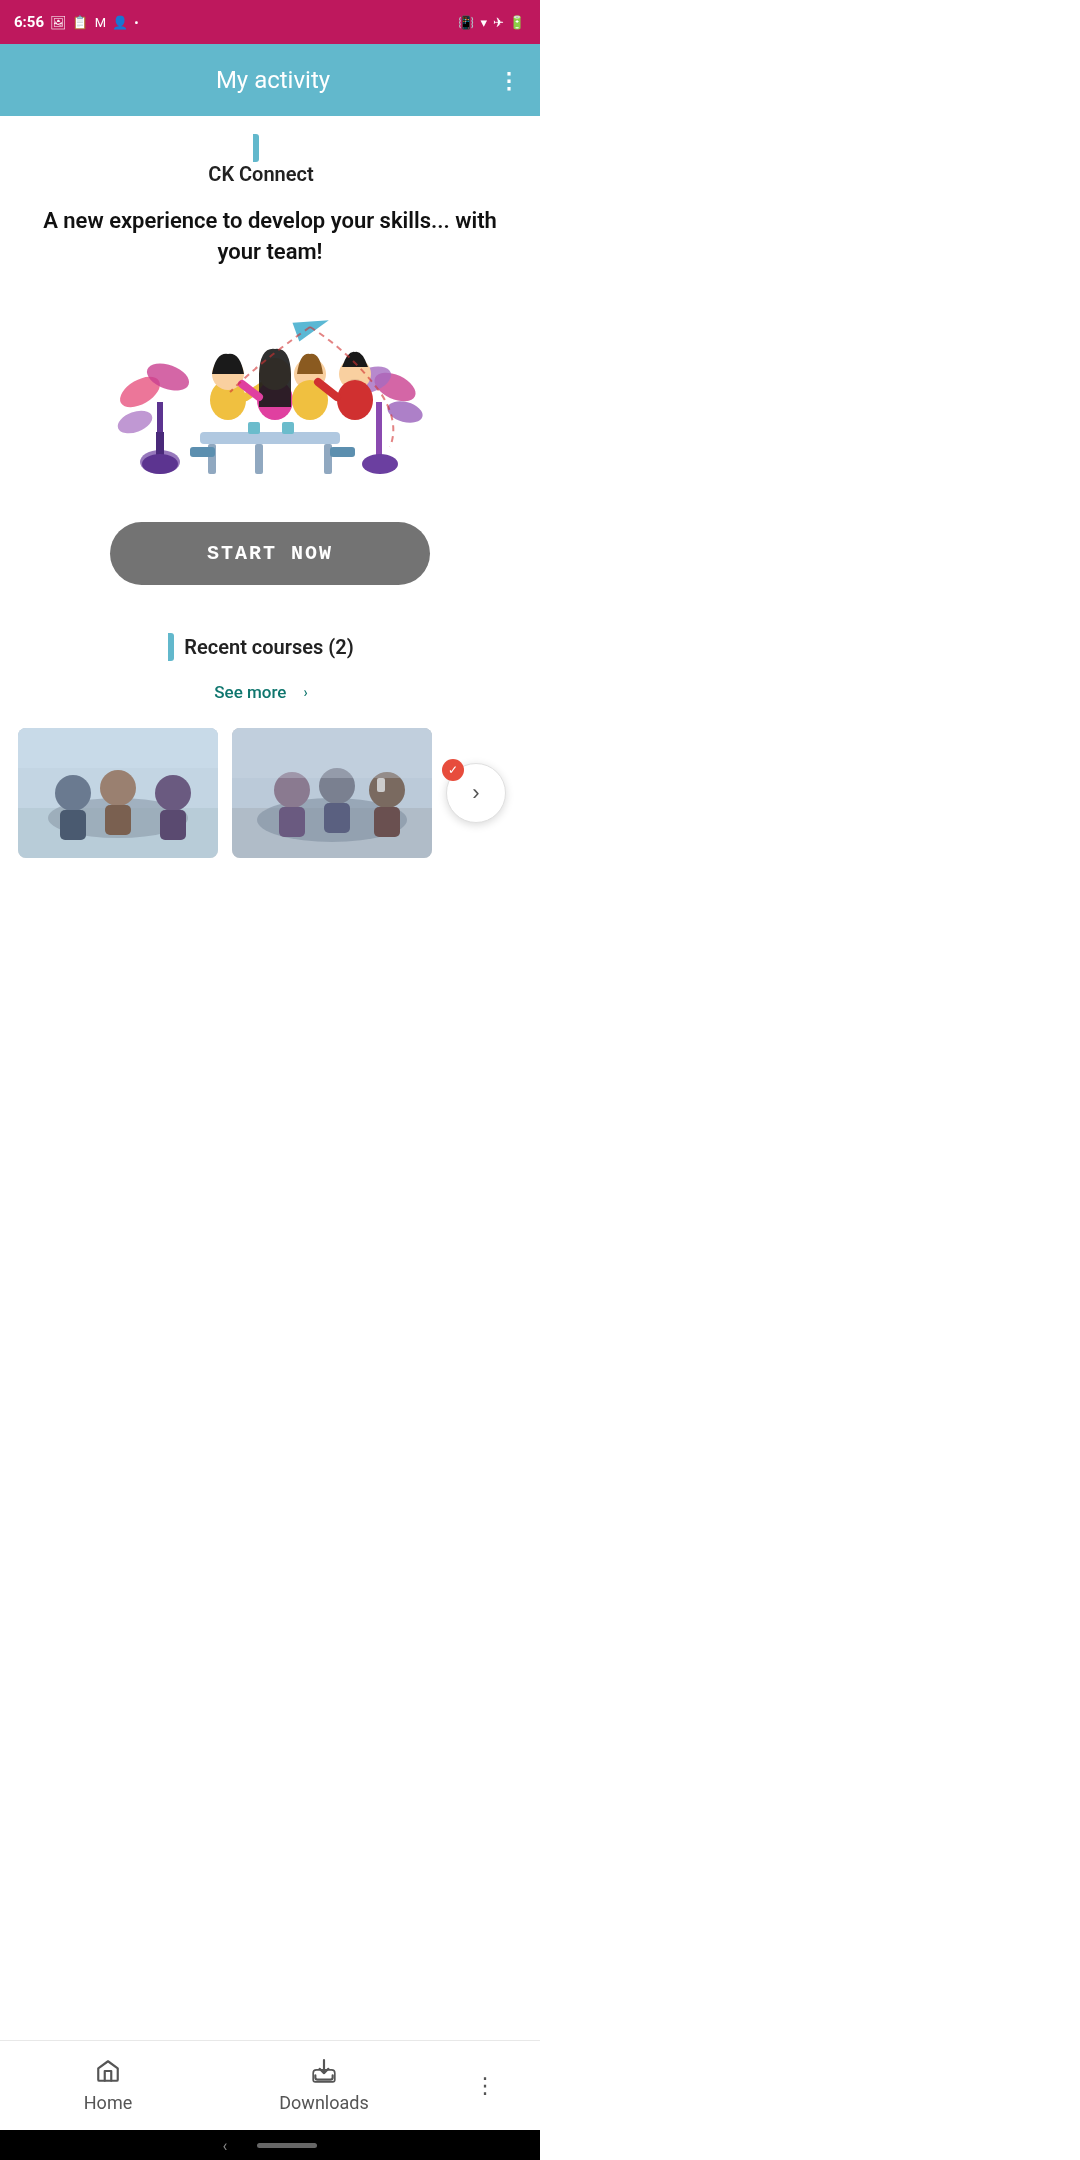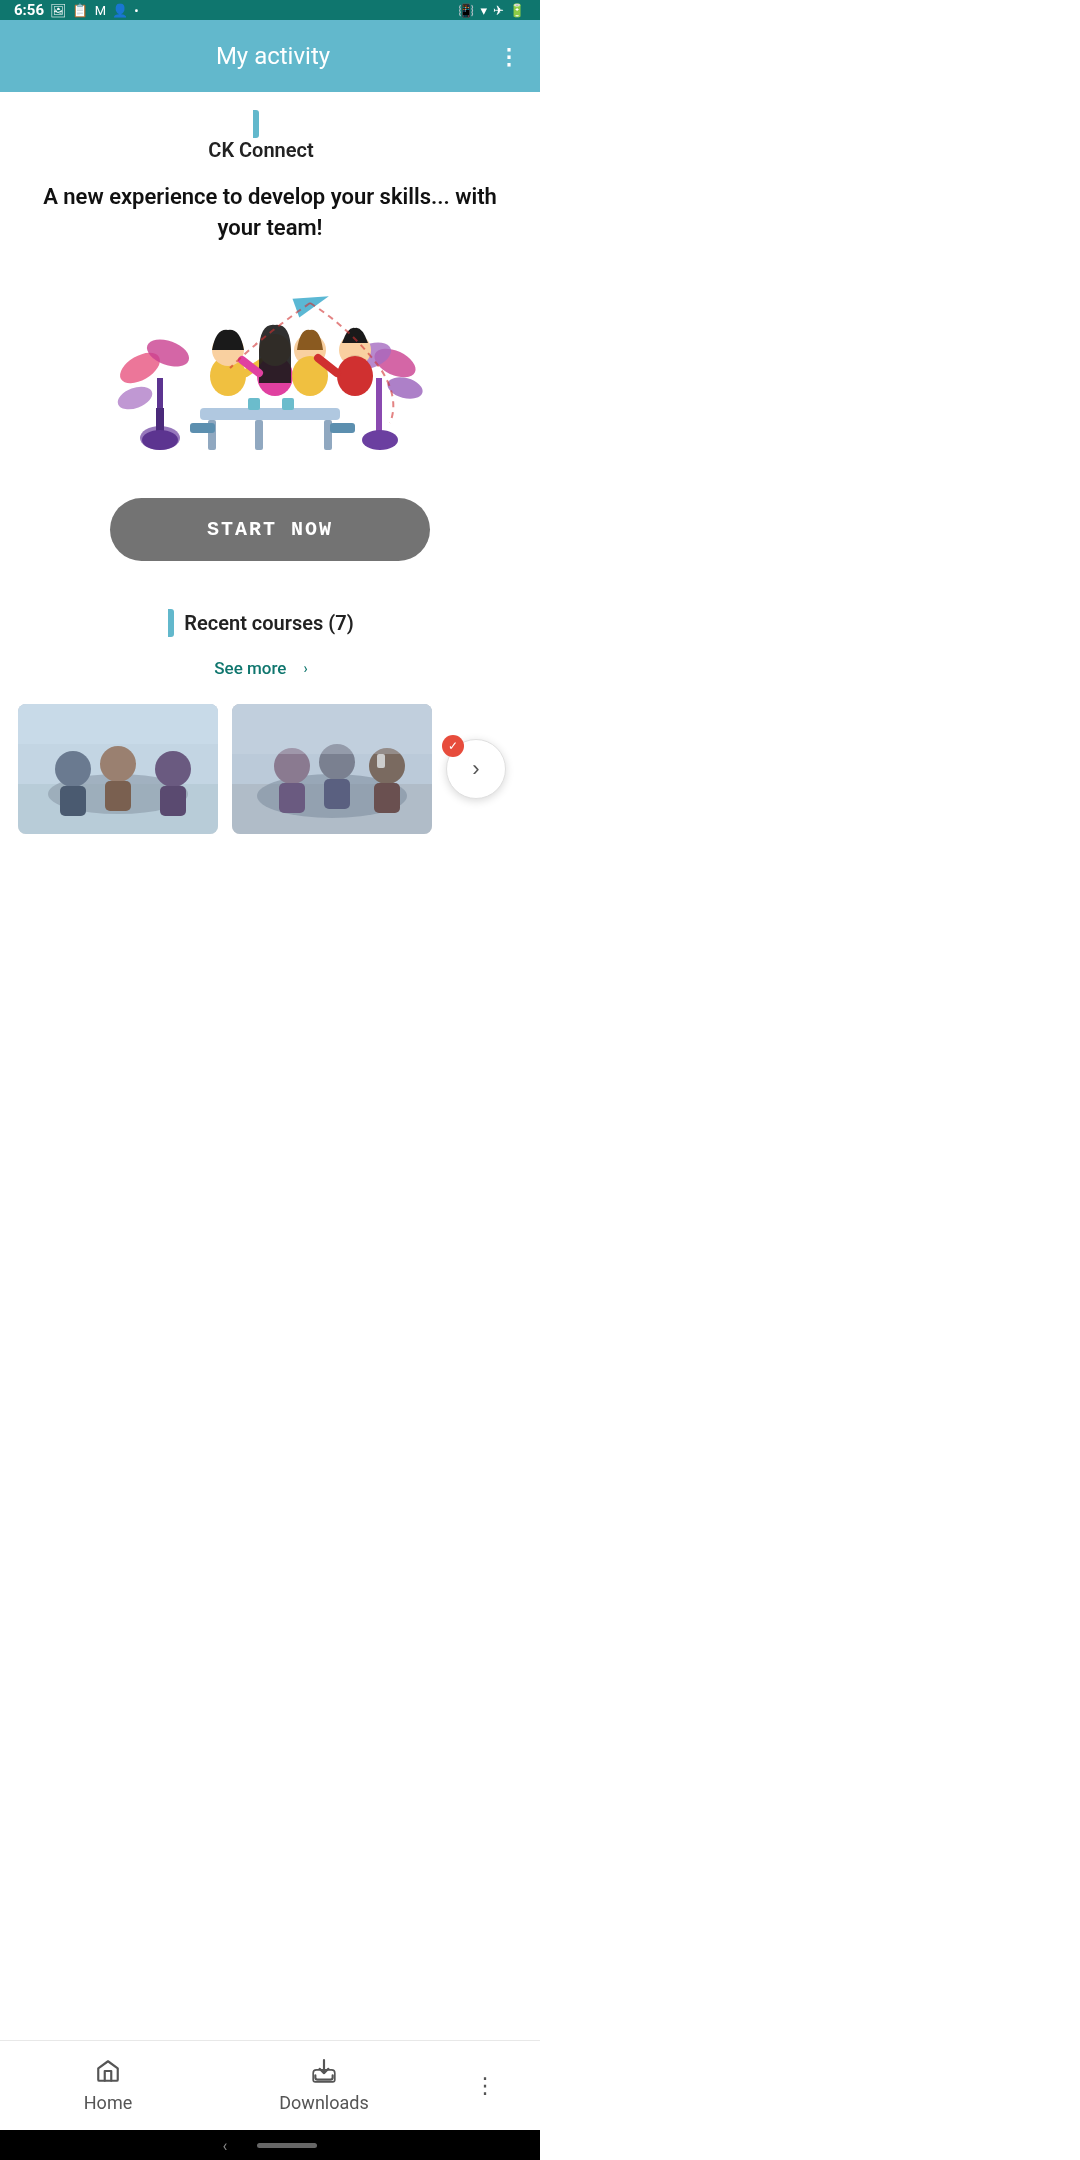--- a/index.html
+++ b/index.html
@@ -8,28 +8,28 @@
     body {
       width: 540px;
       min-height: 1080px;
       font-family: 'Roboto', Arial, sans-serif;
       background: #fff;
       overflow-x: hidden;
     }
 
     
     .status-bar {
-      background: #0f766e;
+      background: #be185d;
       color: #fff;
       font-size: 13px;
       padding: 6px 14px;
       display: flex;
       justify-content: space-between;
       align-items: center;
-      height: 20px;
+      height: 44px;
     }
     .status-left { display: flex; align-items: center; gap: 6px; }
     .status-right { display: flex; align-items: center; gap: 6px; }
     .status-time { font-weight: bold; font-size: 15px; }
 
     
     .app-bar {
       background: #62b8cc;
       color: #fff;
       display: flex;
@@ -375,21 +375,21 @@
     </div>
 
     <div class="start-btn-wrap">
       <button class="start-btn">START NOW</button>
     </div>
   </div>
 
   <div class="section-title-wrap recent-courses-header">
     <div style="display:flex;align-items:center;flex:1;">
       <div class="section-bar"></div>
-      <span class="section-title">Recent courses (7)</span>
+      <span class="section-title">Recent courses (2)</span>
     </div>
     <span class="see-more-link">
       <span>See more</span>
       <span class="see-more-chevron">›</span>
     </span>
   </div>
 
   <div class="courses-row">
 
     <div class="course-thumb">

